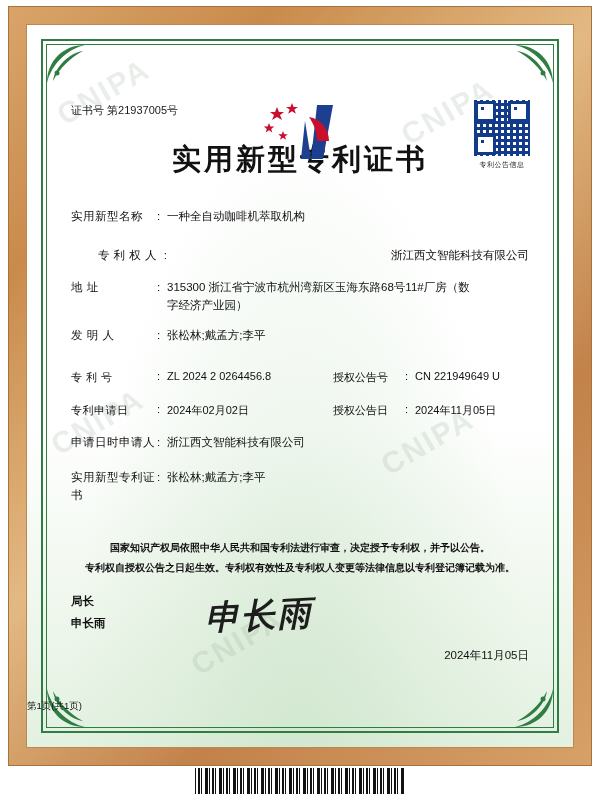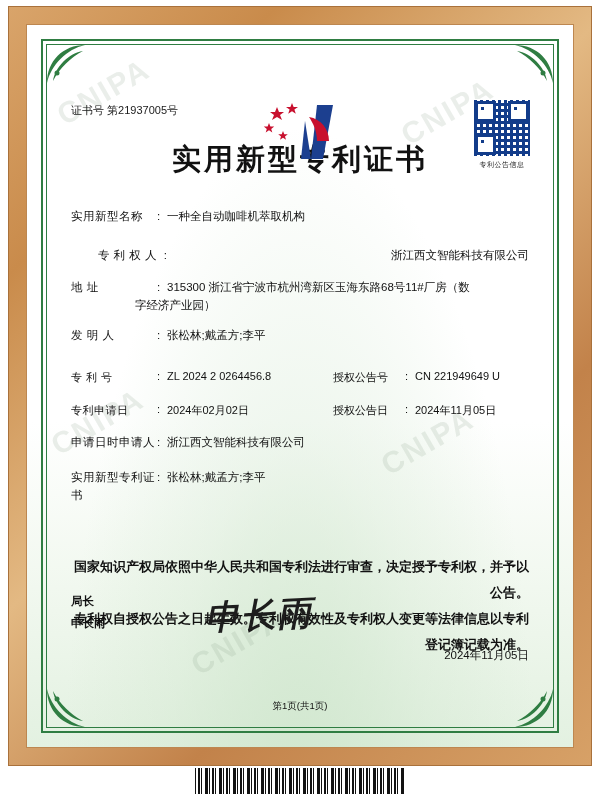--- a/index.html
+++ b/index.html
@@ -184,29 +184,29 @@
     display: flex;
     margin-bottom: 14px;
     font-size: 11px;
   }
   .two-col .c1 { width: 262px; flex: 0 0 262px; display: flex; }
   .two-col .c2 { flex: 1; display: flex; }
   .two-col .lbl2 { width: 86px; flex: 0 0 86px; letter-spacing: 0.5px; }
   .two-col .lbl3 { width: 72px; flex: 0 0 72px; }
   .two-col .colon { width: 10px; flex: 0 0 10px; }
   .addr-second {
-    margin-left: 64px;
+    margin-left: 96px;
     margin-top: -8px;
     margin-bottom: 14px;
     font-size: 11.5px;
   }
   .statement {
-    margin-top: 50px;
-    text-align: right;
-    font-size: 13px;
+    margin-top: 34px;
+    text-align: center;
+    font-size: 10px;
     font-weight: bold;
     line-height: 2;
     color: #111;
   }
   .director {
     position: absolute;
     left: 44px;
     bottom: 112px;
     font-size: 11.5px;
     font-weight: bold;
@@ -229,21 +229,20 @@
     position: absolute;
     right: 44px;
     bottom: 84px;
     font-size: 11.5px;
     color: #111;
   }
   .page-no {
     position: absolute;
     left: 0; right: 0;
     bottom: 34px;
-    text-align: center;
     font-size: 9.5px;
     color: #111;
   }
   
   .barcode {
     position: absolute;
     left: 50%;
     transform: translateX(-50%);
     bottom: 6px;
     width: 210px;

